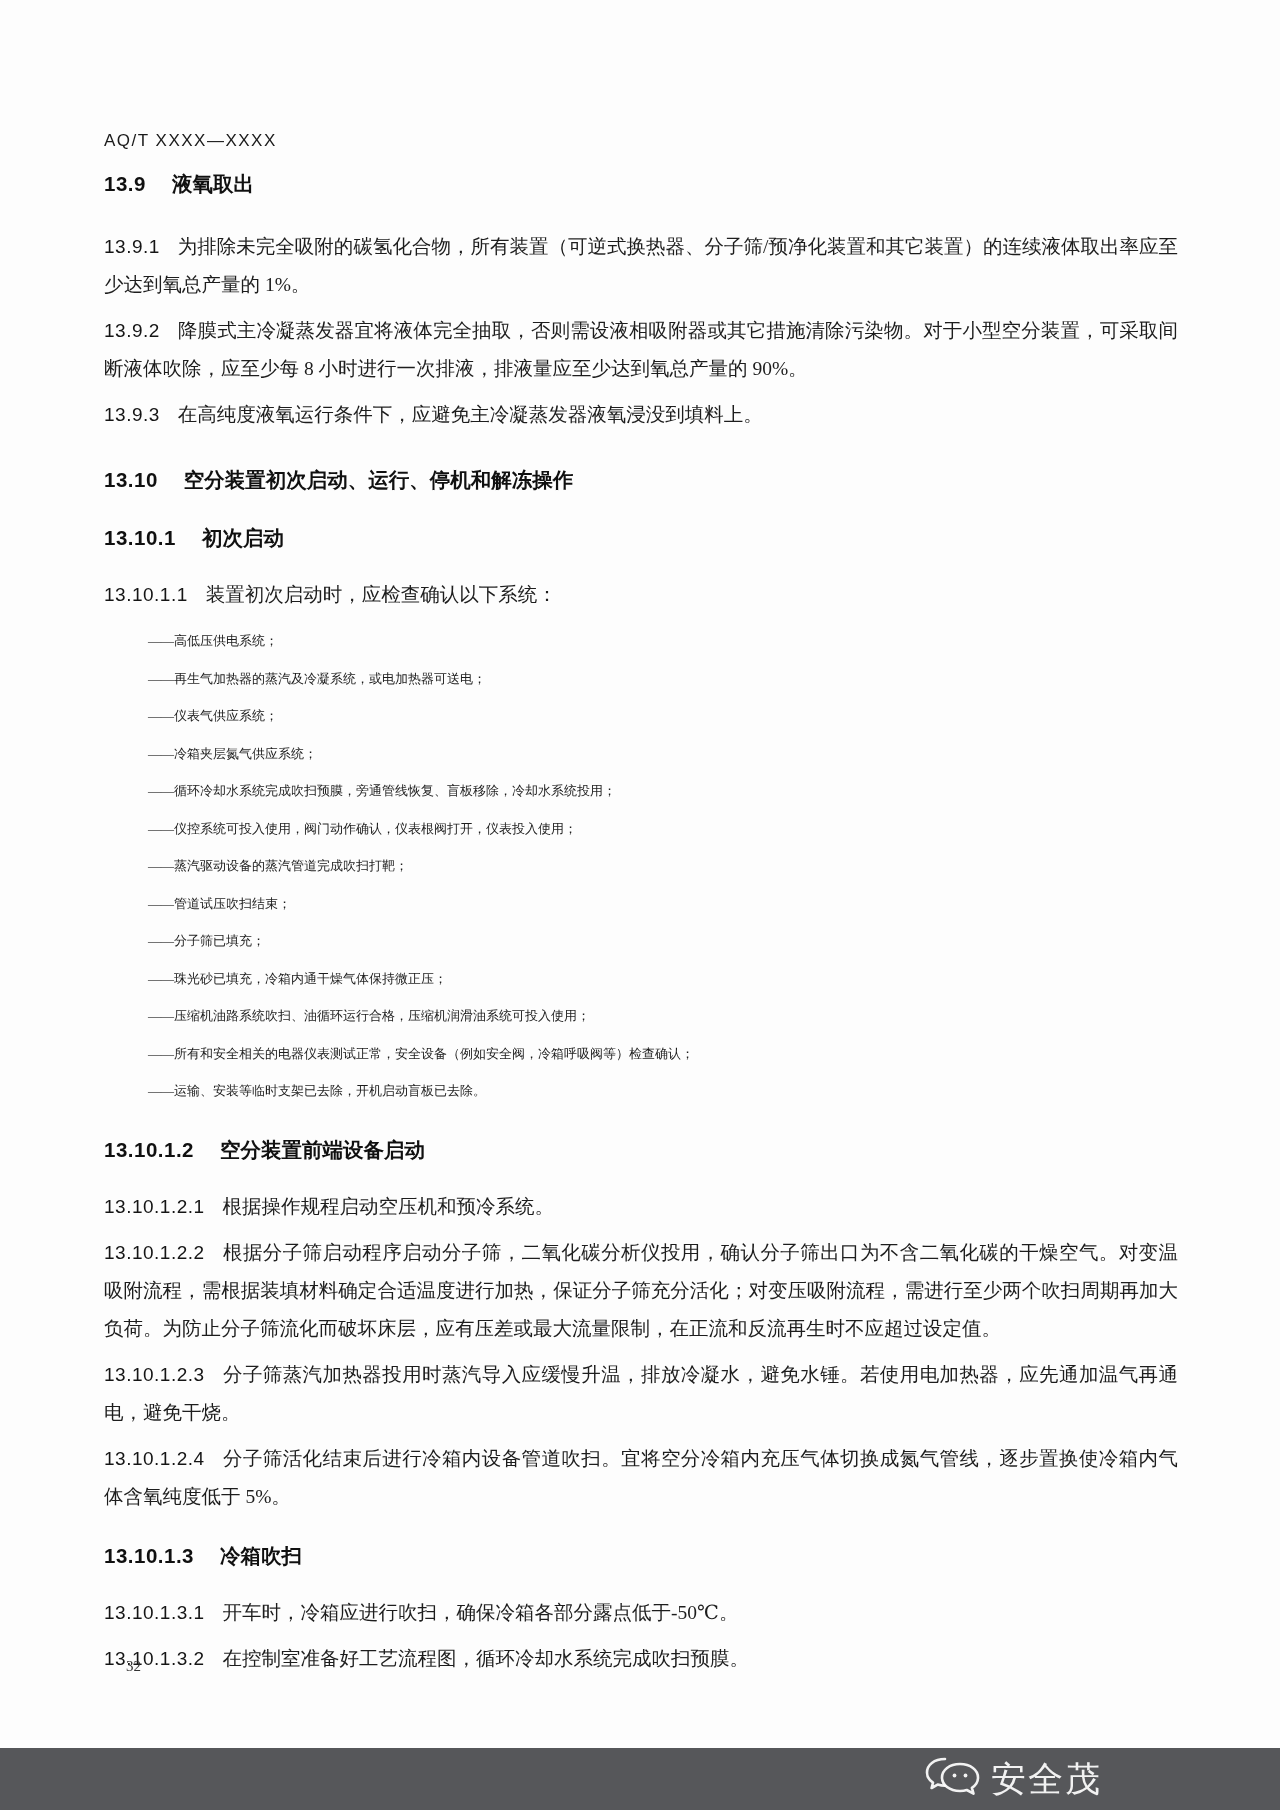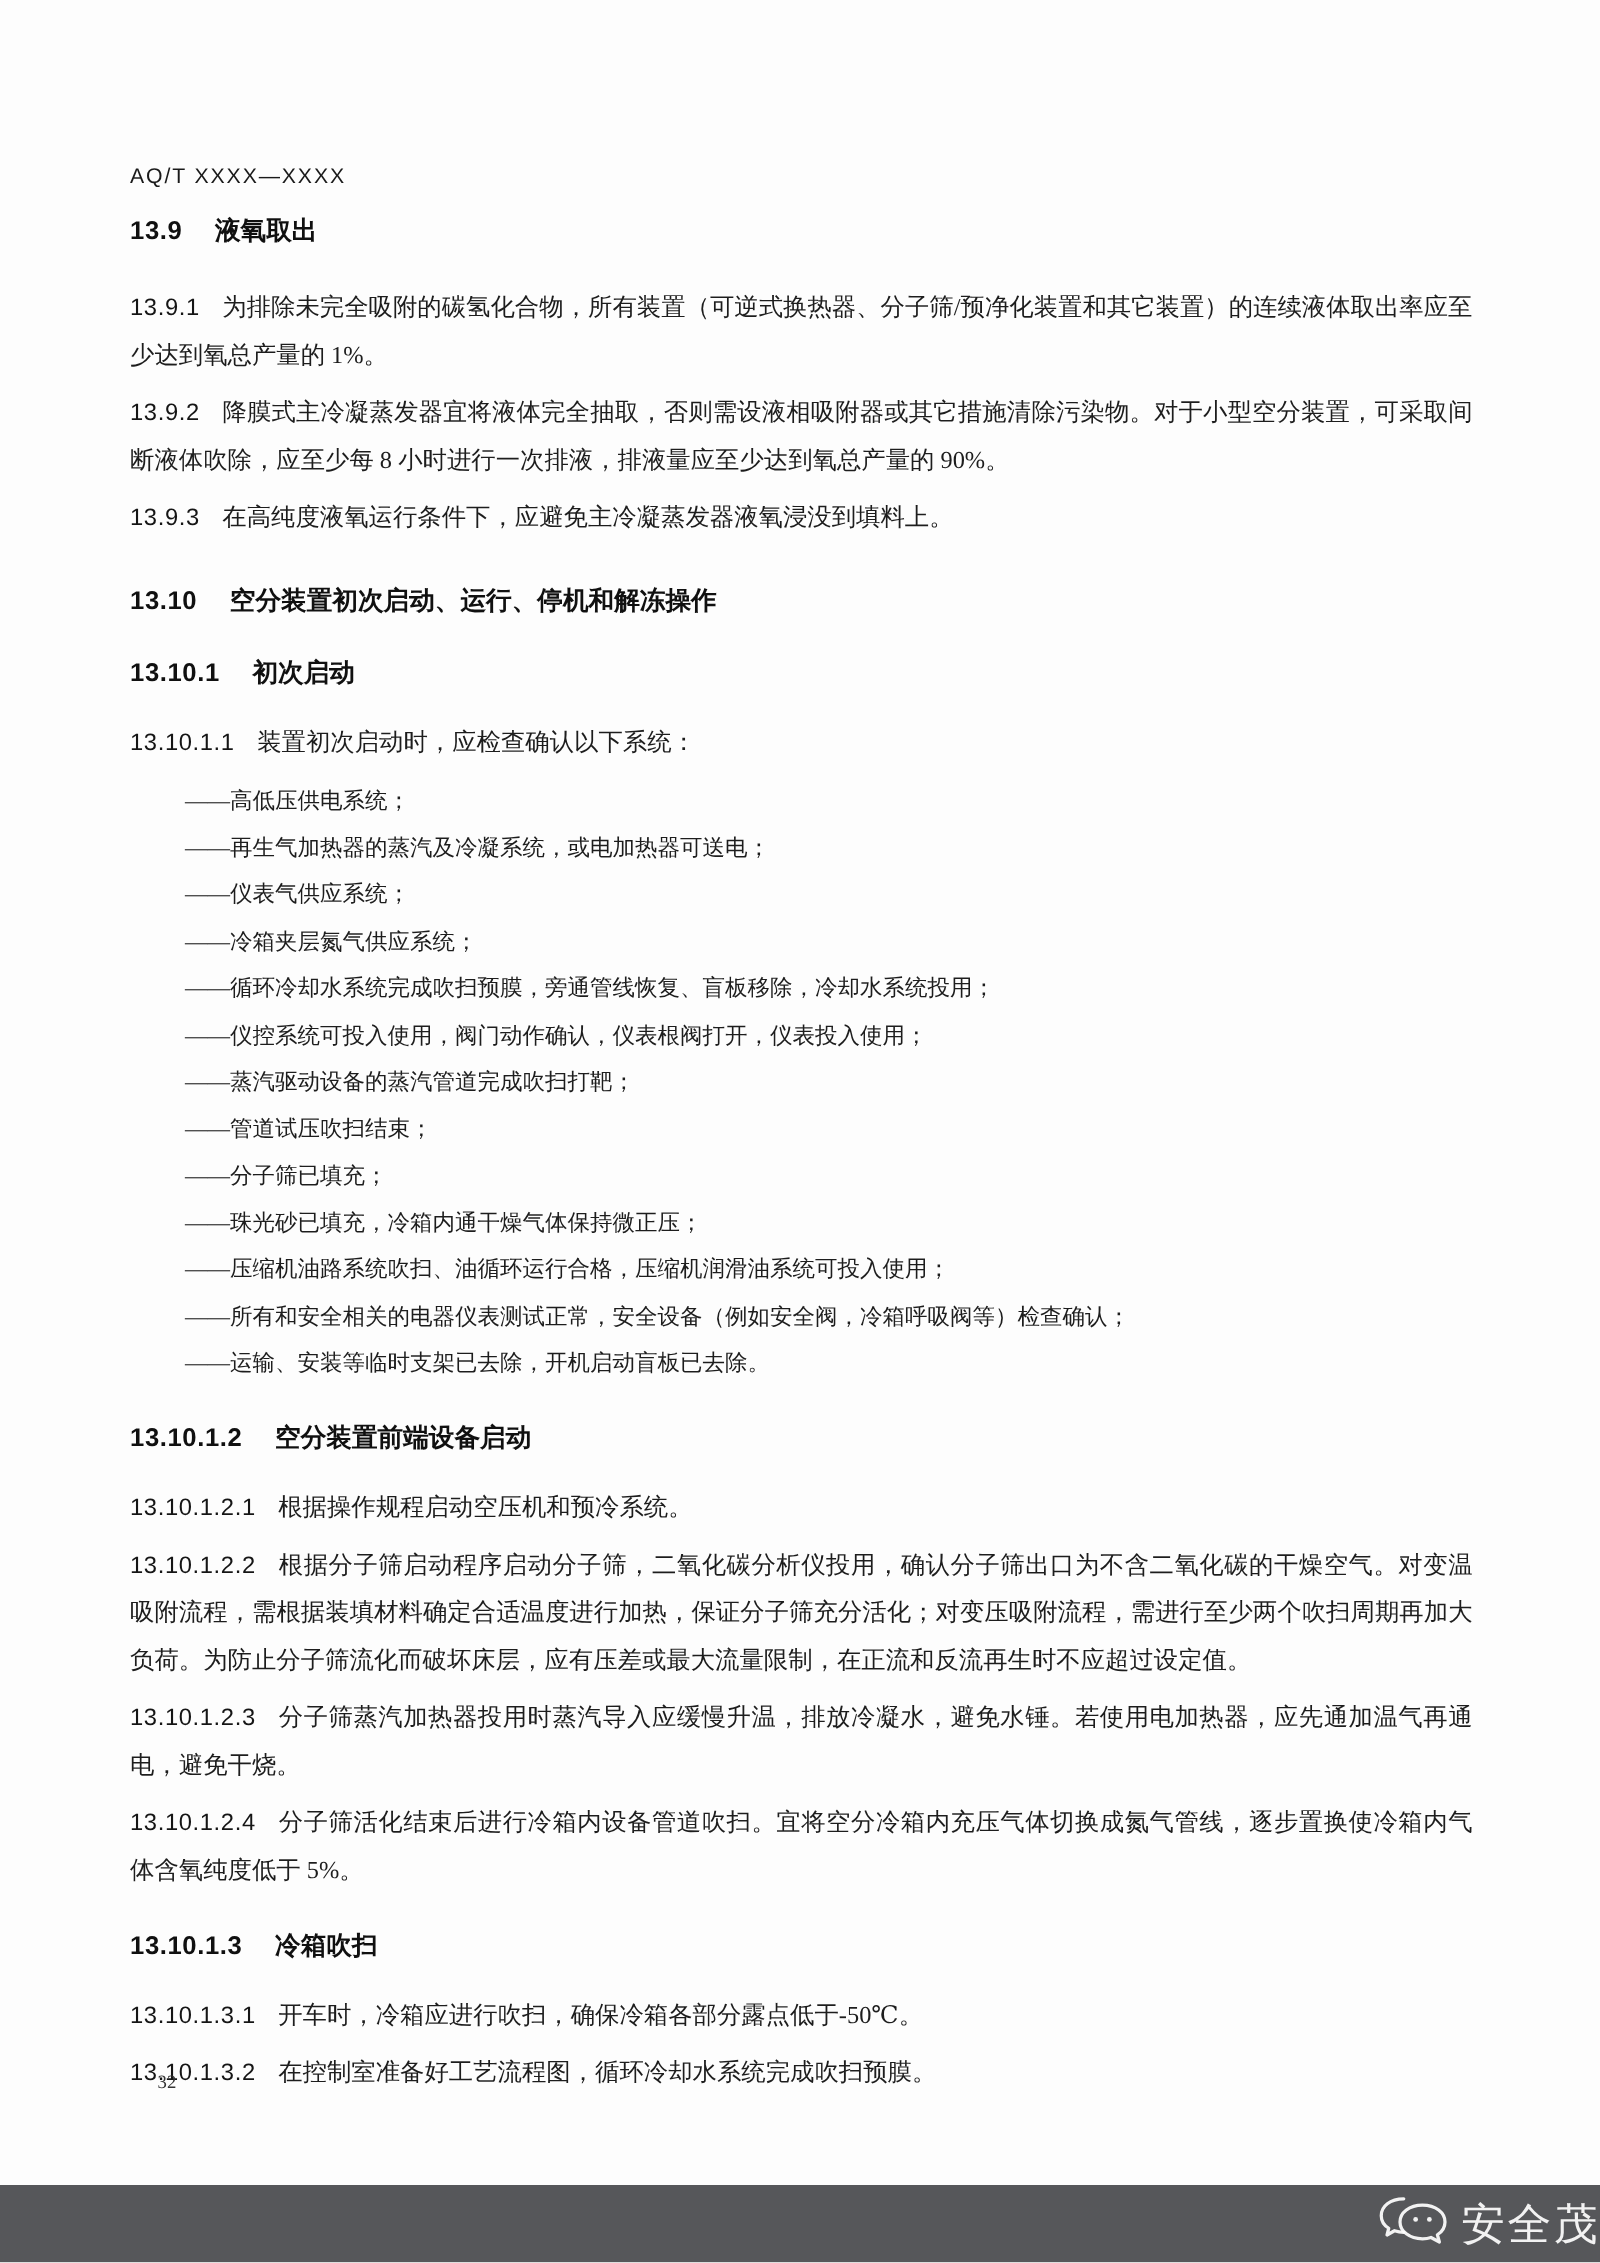--- a/index.html
+++ b/index.html
@@ -32,35 +32,36 @@
   .h3{margin:26px 0 24px;}
   .para{
     font-size:19.5px;line-height:38px;
     text-align:justify;margin:0 0 8px;
   }
   .para .num{
     font-family:"Liberation Sans","DejaVu Sans",sans-serif;
     font-size:19px;letter-spacing:0.5px;margin-right:18px;color:#151515;
   }
   .dash{
-    font-size:18px;line-height:37.5px;
+    font-size:13px;line-height:37.5px;
     margin:0;padding-left:44px;text-align:justify;
   }
   .page-num{
     position:absolute;top:1658px;left:126px;
     font-size:15px;color:#333;
     font-family:"Liberation Serif","DejaVu Serif",serif;
   }
   .footer-bar{
     position:absolute;left:0;bottom:0;width:1280px;height:62px;
     background:#56575a;
     display:flex;align-items:center;justify-content:flex-end;
   }
   .wm{
     display:flex;align-items:center;gap:10px;
+    margin-right:178px;
   }
   .wm-text{
     font-family:"Liberation Sans","DejaVu Sans",sans-serif;
     font-size:35px;color:rgba(255,255,255,0.92);
     letter-spacing:2px;
   }
 </style>
 </head>
 <body>
 

